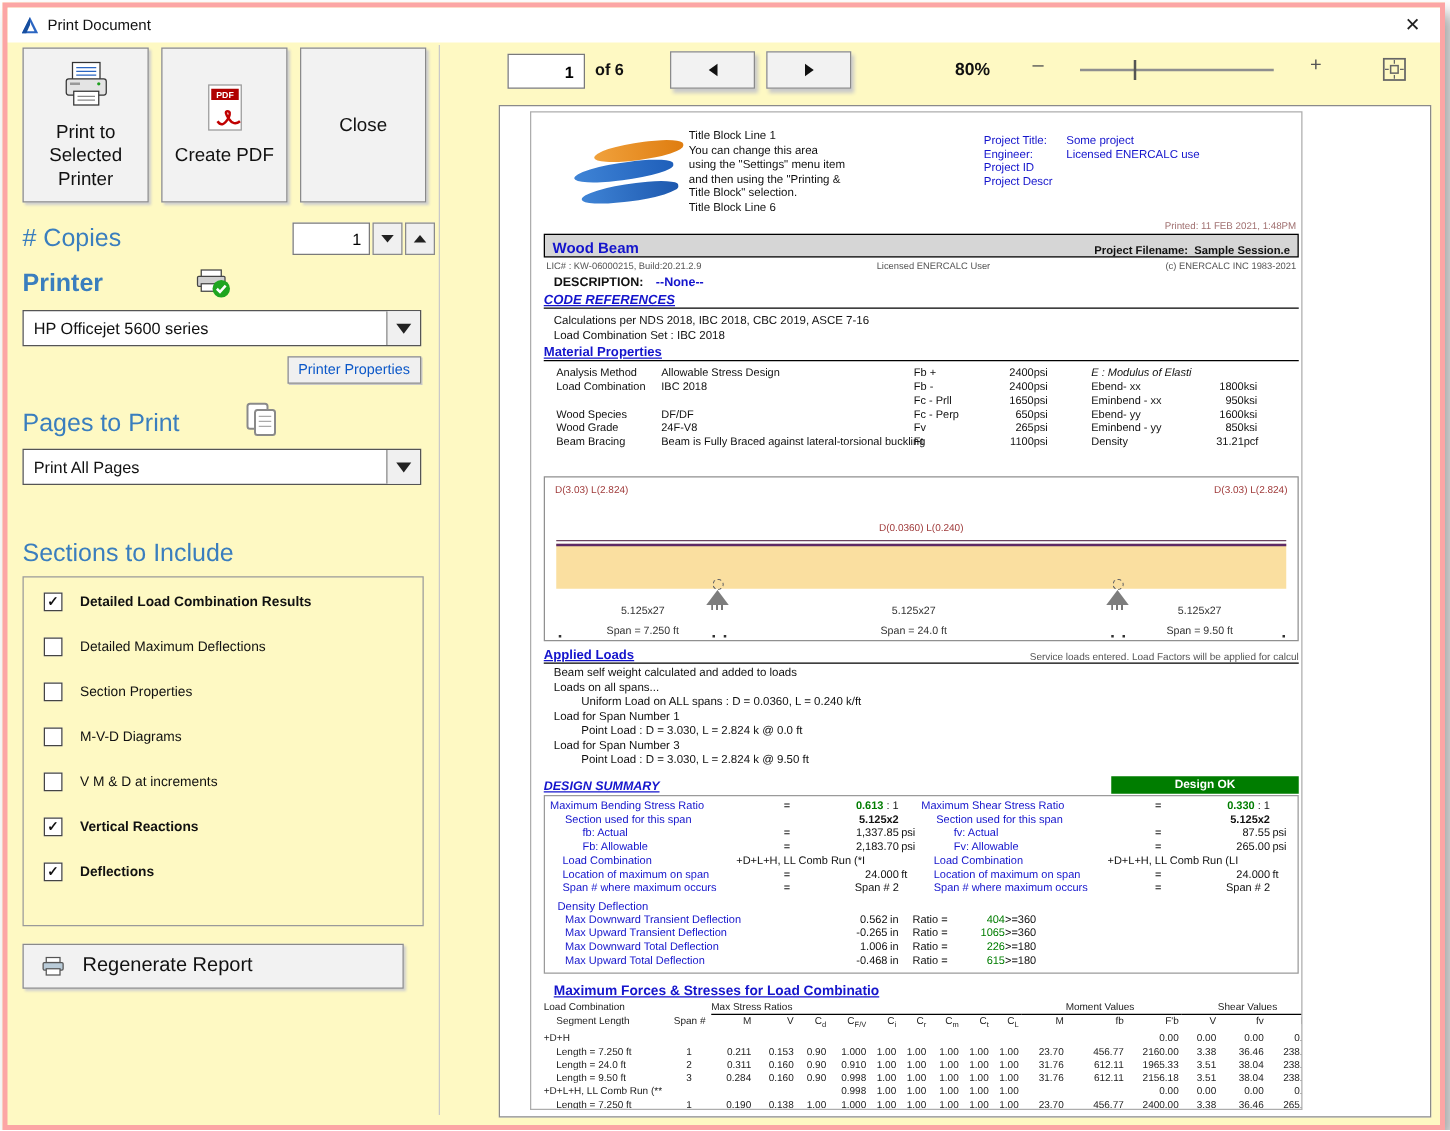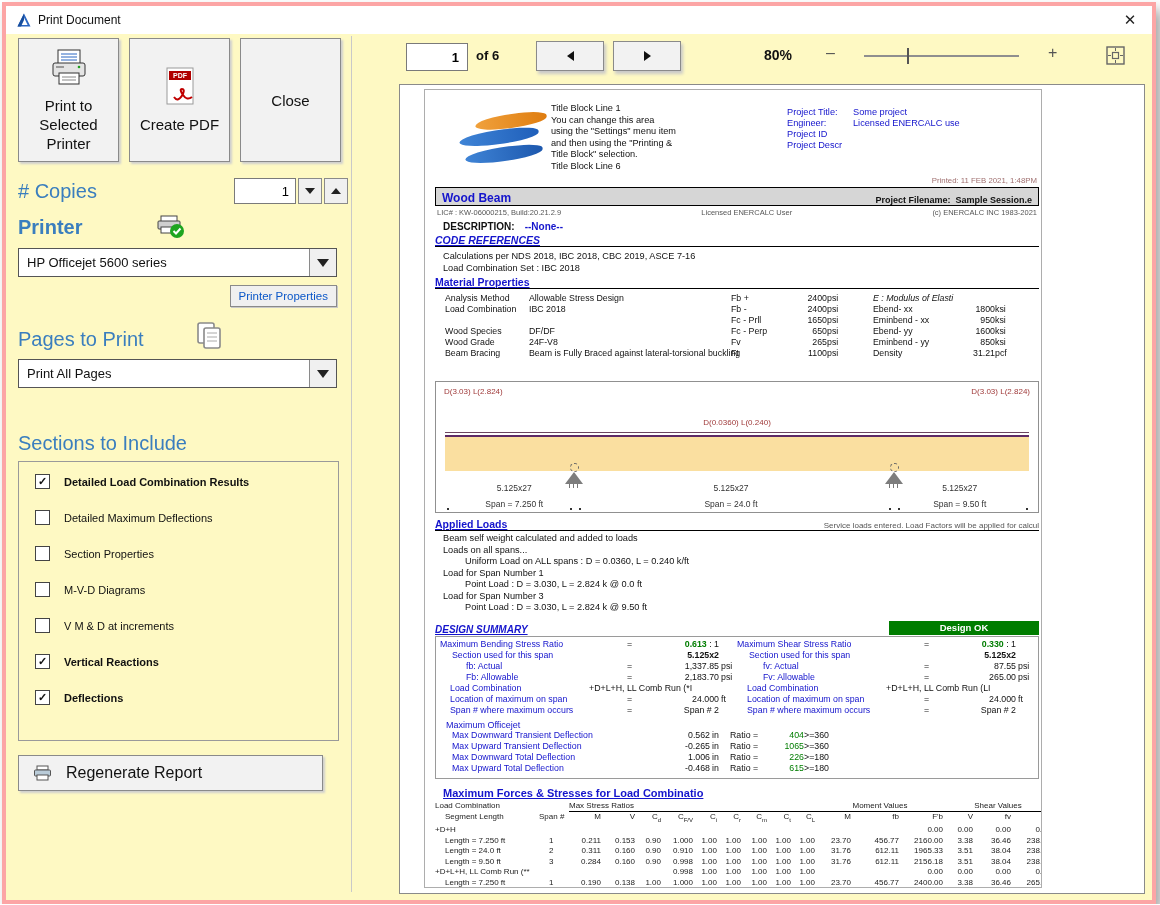--- a/index.html
+++ b/index.html
@@ -572,21 +572,21 @@
                   <span class="su">ft</span>
                 </div>
                 <div class="srow">
                   <span class="sl blue" style="padding-left: 10px;">Span # where maximum occurs</span>
                   <span class="seq">=</span>
                   <span class="sv">Span # 2</span>
                   <span class="su"></span>
                 </div>
               </div>
           </div>
-          <div class="defhdr blue">Maximum Officejet</div>
+          <div class="defhdr blue">Density Deflection</div>
           <div>
               <div class="defrow">
                 <span class="dl blue">Max Downward Transient Deflection</span>
                 <span class="dv">0.562</span>
                 <span class="din">in</span>
                 <span class="dr">Ratio =</span>
                 <span class="drv green">404</span>
                 <span>&gt;=360</span>
               </div>
               <div class="defrow">

